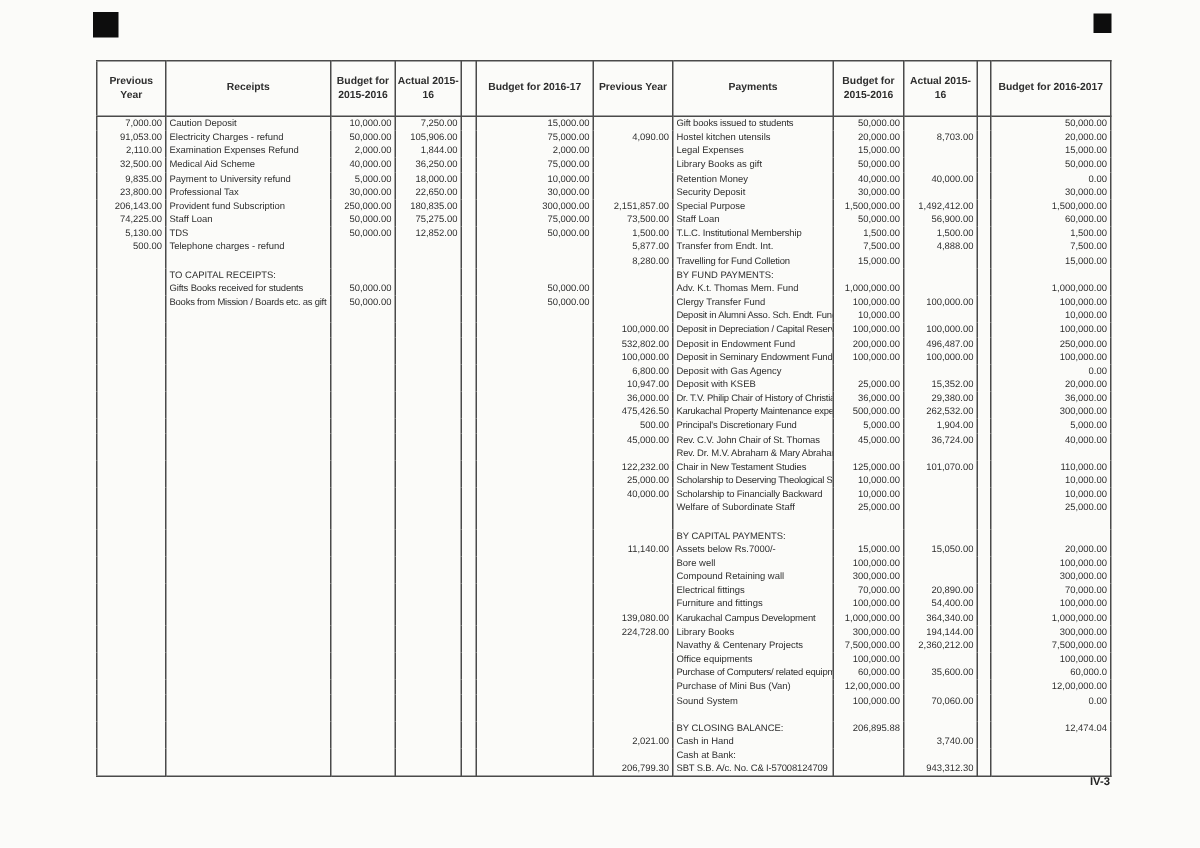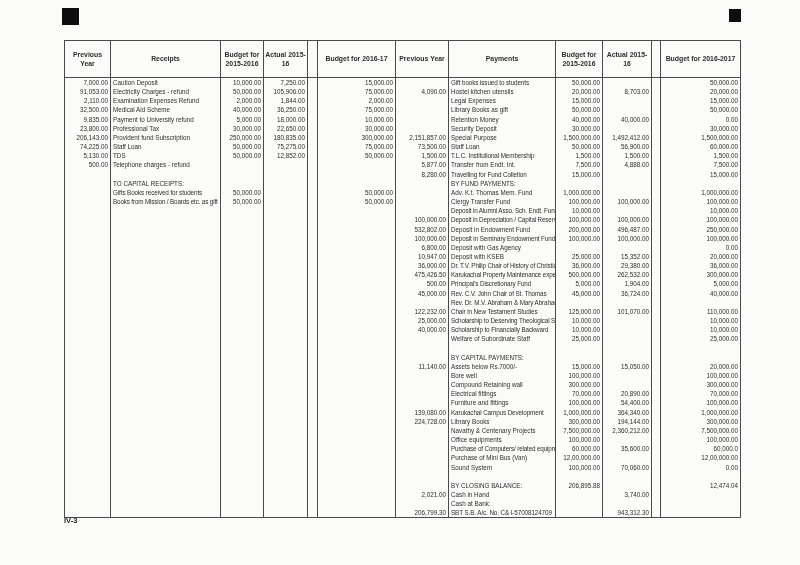--- a/index.html
+++ b/index.html
@@ -34,21 +34,21 @@
     vertical-align:middle;
   }
   table.budget tbody tr:last-child td{ border-bottom:1px solid #4a4a4a; }
   td.num{ text-align:right; }
   td.desc{ text-align:left; }
   td.bold{ font-weight:bold; }
   td.s{ font-size:5.5px; letter-spacing:-0.1px; }
   td.xs{ font-size:4.8px; letter-spacing:-0.15px; }
   .footer{
     position:absolute; left:64px; top:516px; width:676px;
-    text-align:left; font-size:7.5px; font-weight:bold; color:#222;
+    text-align:right; font-size:7.5px; font-weight:bold; color:#222;
   }
 </style>
 </head>
 <body>
 
 <div class="page">
   <div id="artifact-left" class="artifact"></div>
   <div id="artifact-right" class="artifact"></div>
 
   <table class="budget">

